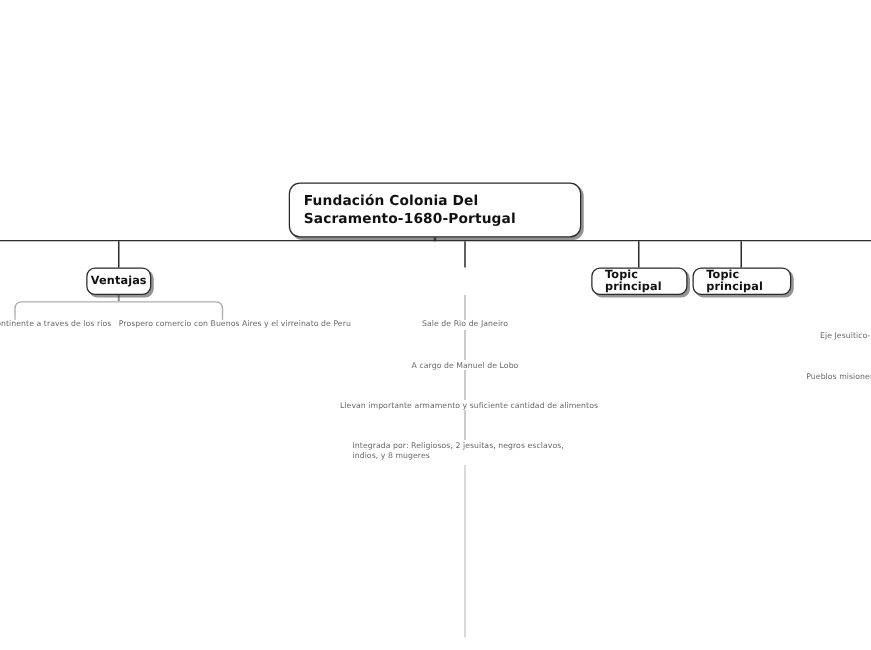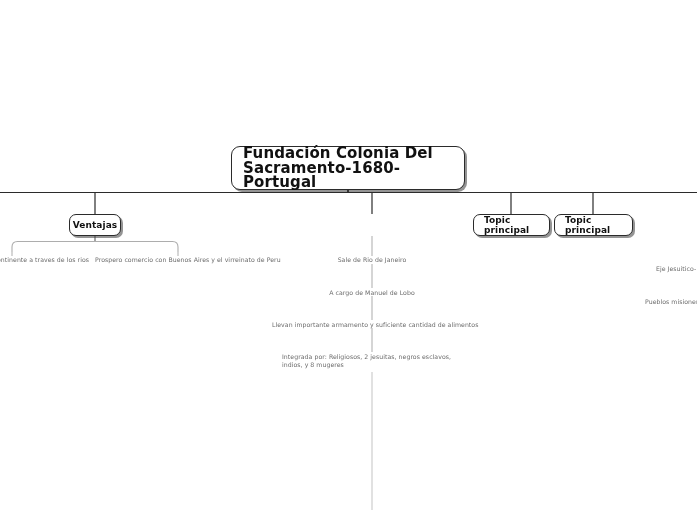--- a/index.html
+++ b/index.html
@@ -42,21 +42,21 @@
     letter-spacing: 0.1px;
     color: #111111;
   }
   .node-root {
     left: 231px;
     top: 146px;
     width: 234px;
     height: 44px;
     padding: 0 11px;
     border-radius: 9px;
-    font-size: 15px;
+    font-size: 11px;
     line-height: 14.5px;
   }
   .node-main {
     height: 22px;
     padding: 0 10px;
     justify-content: center;
     font-size: 9px;
   }
   .node-ventajas { left: 69px;  top: 214px; width: 52px; text-align: center; }
   .node-datos    { left: 319px; top: 214px; width: 107px; }

